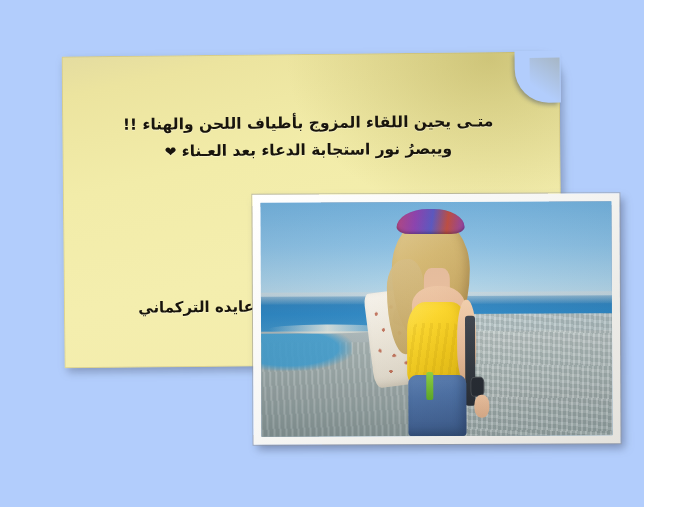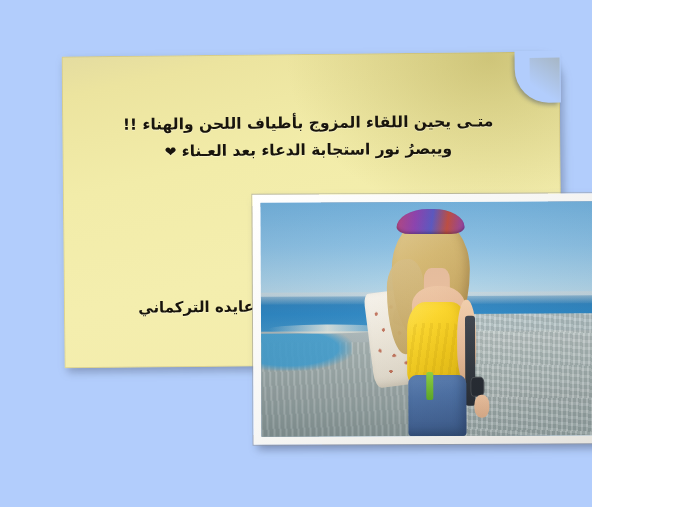--- a/index.html
+++ b/index.html
@@ -2,21 +2,21 @@
 <html><head>
 <meta charset="utf-8">
 <style>
   html, body {
     margin: 0;
     padding: 0;
     background: #ffffff;
   }
   #stage {
     position: relative;
-    width: 592px;
+    width: 644px;
     height: 507px;
     overflow: hidden;
     font-family: "DejaVu Sans", "Liberation Sans", sans-serif;
   }
 
   
   #backdrop {
     position: absolute;
     inset: 0;
     background: #b2cdfc;

